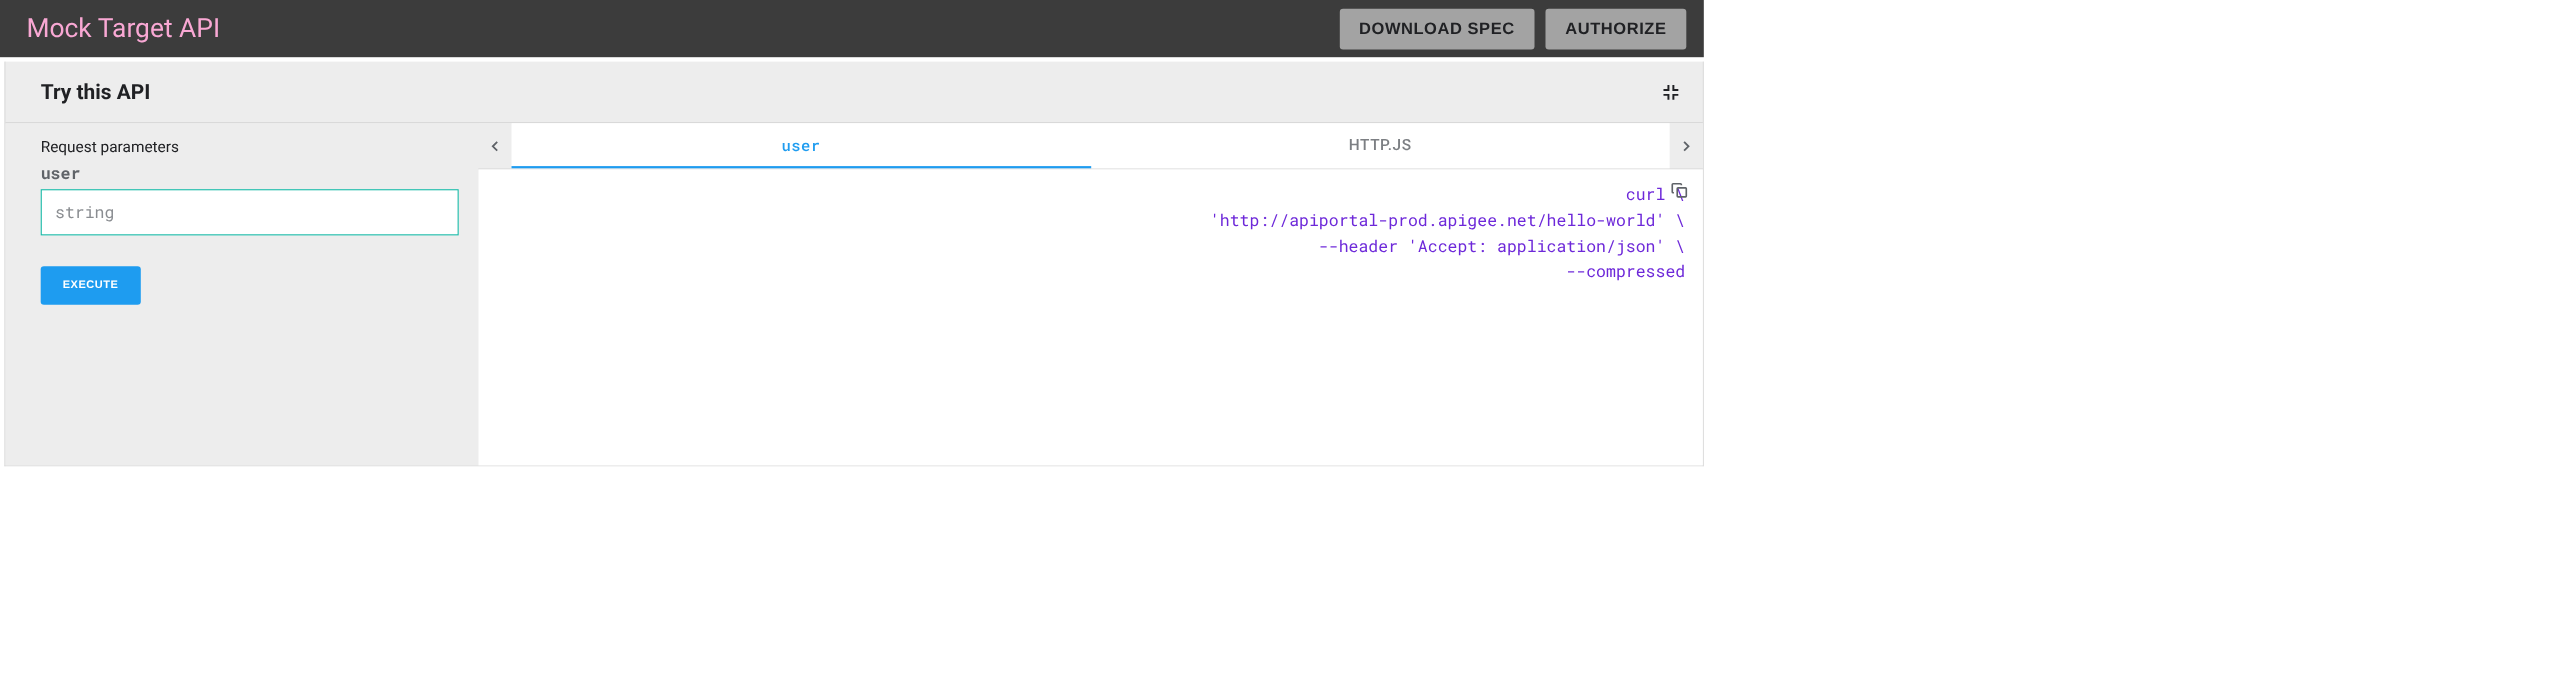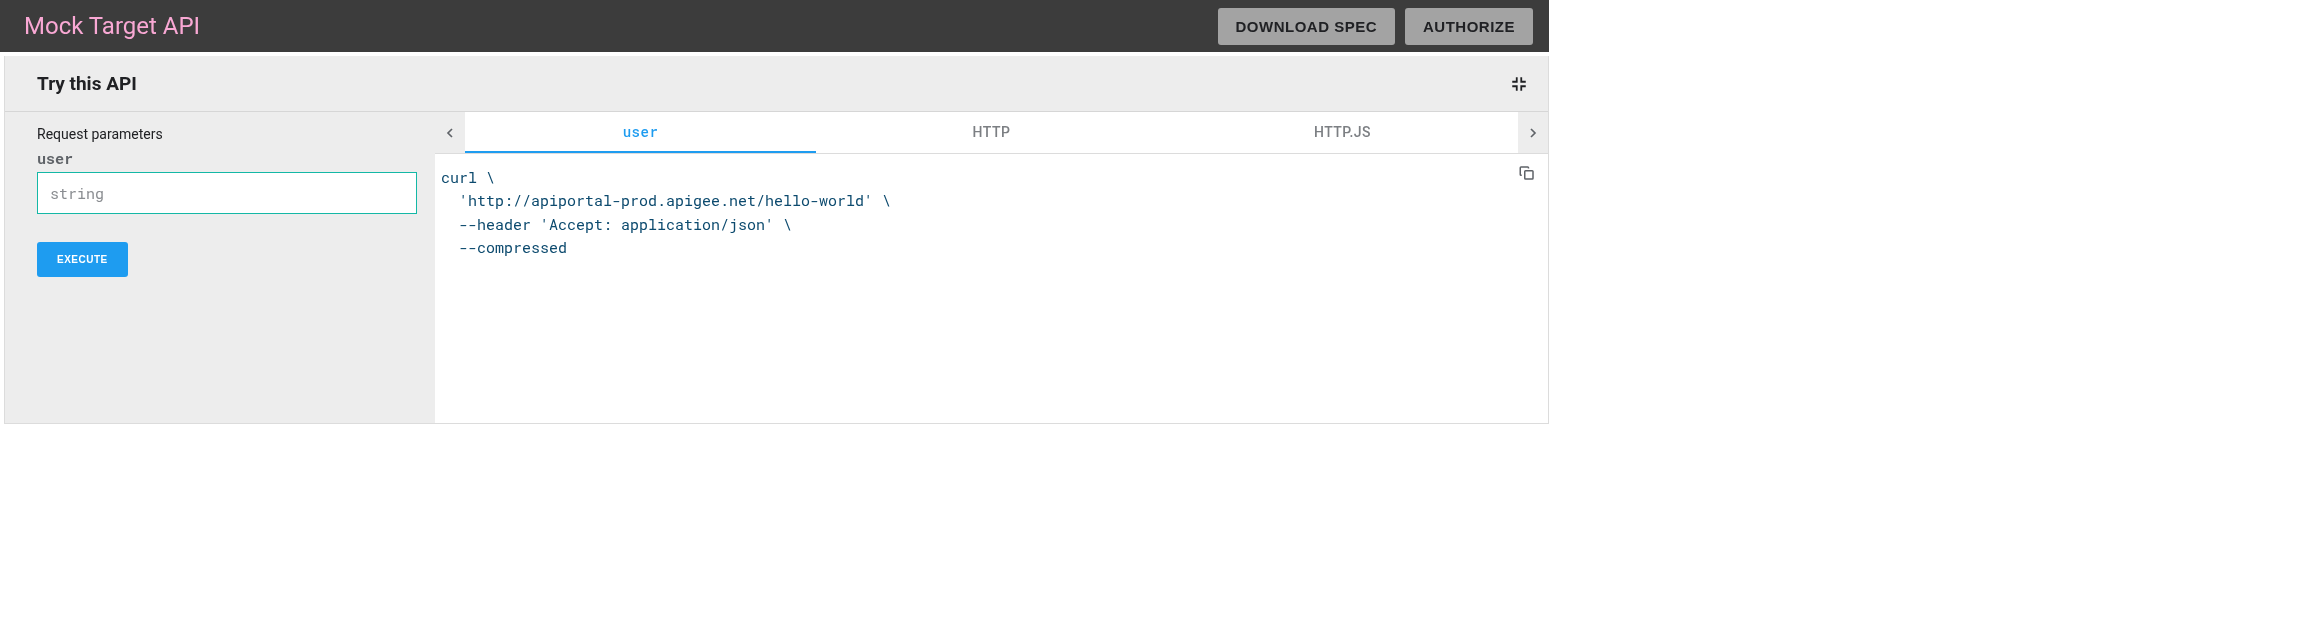--- a/index.html
+++ b/index.html
@@ -151,23 +151,24 @@
   }
   .code-area {
     flex: 1;
     background: #fff;
     position: relative;
     padding: 12px 16px 12px 6px;
   }
   .code-pre {
     font-family: "Roboto Mono", Menlo, Consolas, monospace;
     font-size: 15px;
-    color: #0c4a6e;
+    color: #6d28d9;
     white-space: pre;
     line-height: 1.55;
+    text-align: right;
   }
   .copy-icon {
     position: absolute;
     top: 10px;
     right: 12px;
     width: 18px;
     height: 18px;
     color: #5f6368;
     cursor: pointer;
   }
@@ -205,21 +206,20 @@
 
     <div class="right-col">
       <div class="tab-row">
         <div class="scroll-arrow">
           <svg width="16" height="16" viewBox="0 0 24 24" fill="none" stroke="currentColor" stroke-width="2.5">
               <polyline points="15 18 9 12 15 6"></polyline>
             </svg>
         </div>
         <div class="tabs">
           <div class="tab active">user</div>
-          <div class="tab">HTTP</div>
           <div class="tab">HTTP.JS</div>
         </div>
         <div class="scroll-arrow">
           <svg width="16" height="16" viewBox="0 0 24 24" fill="none" stroke="currentColor" stroke-width="2.5">
               <polyline points="9 18 15 12 9 6"></polyline>
             </svg>
         </div>
       </div>
 
       <div class="code-area">

